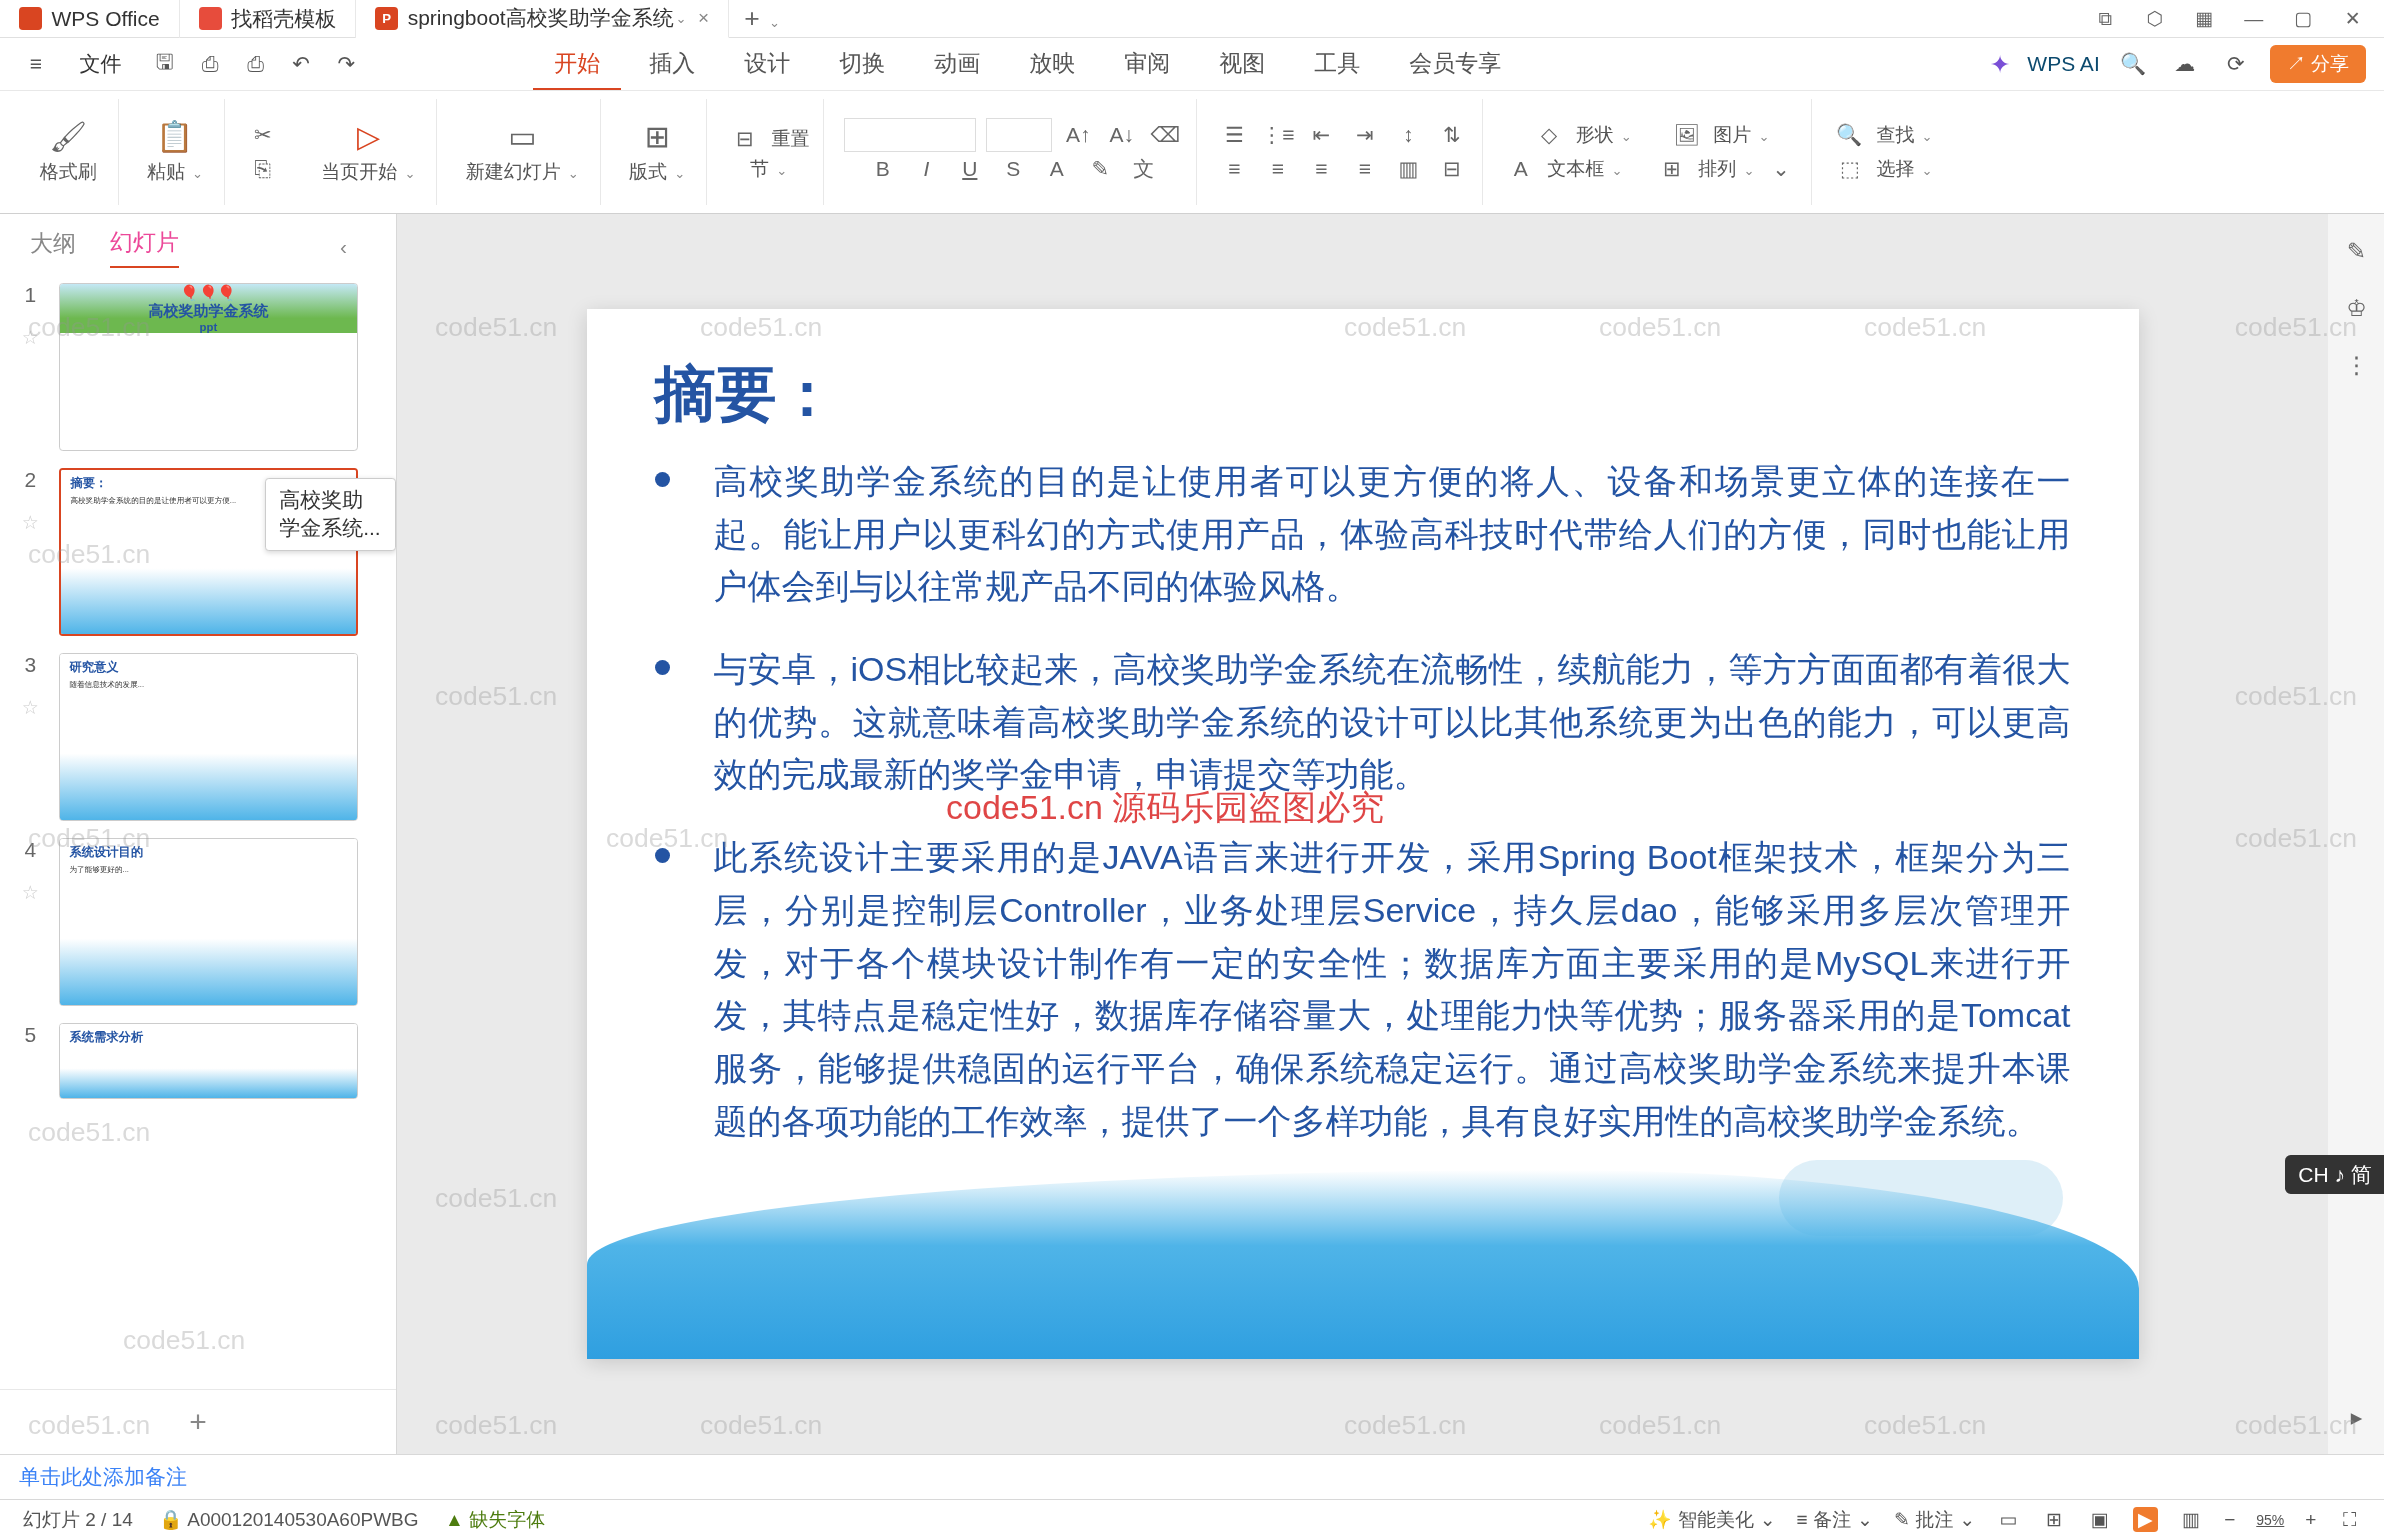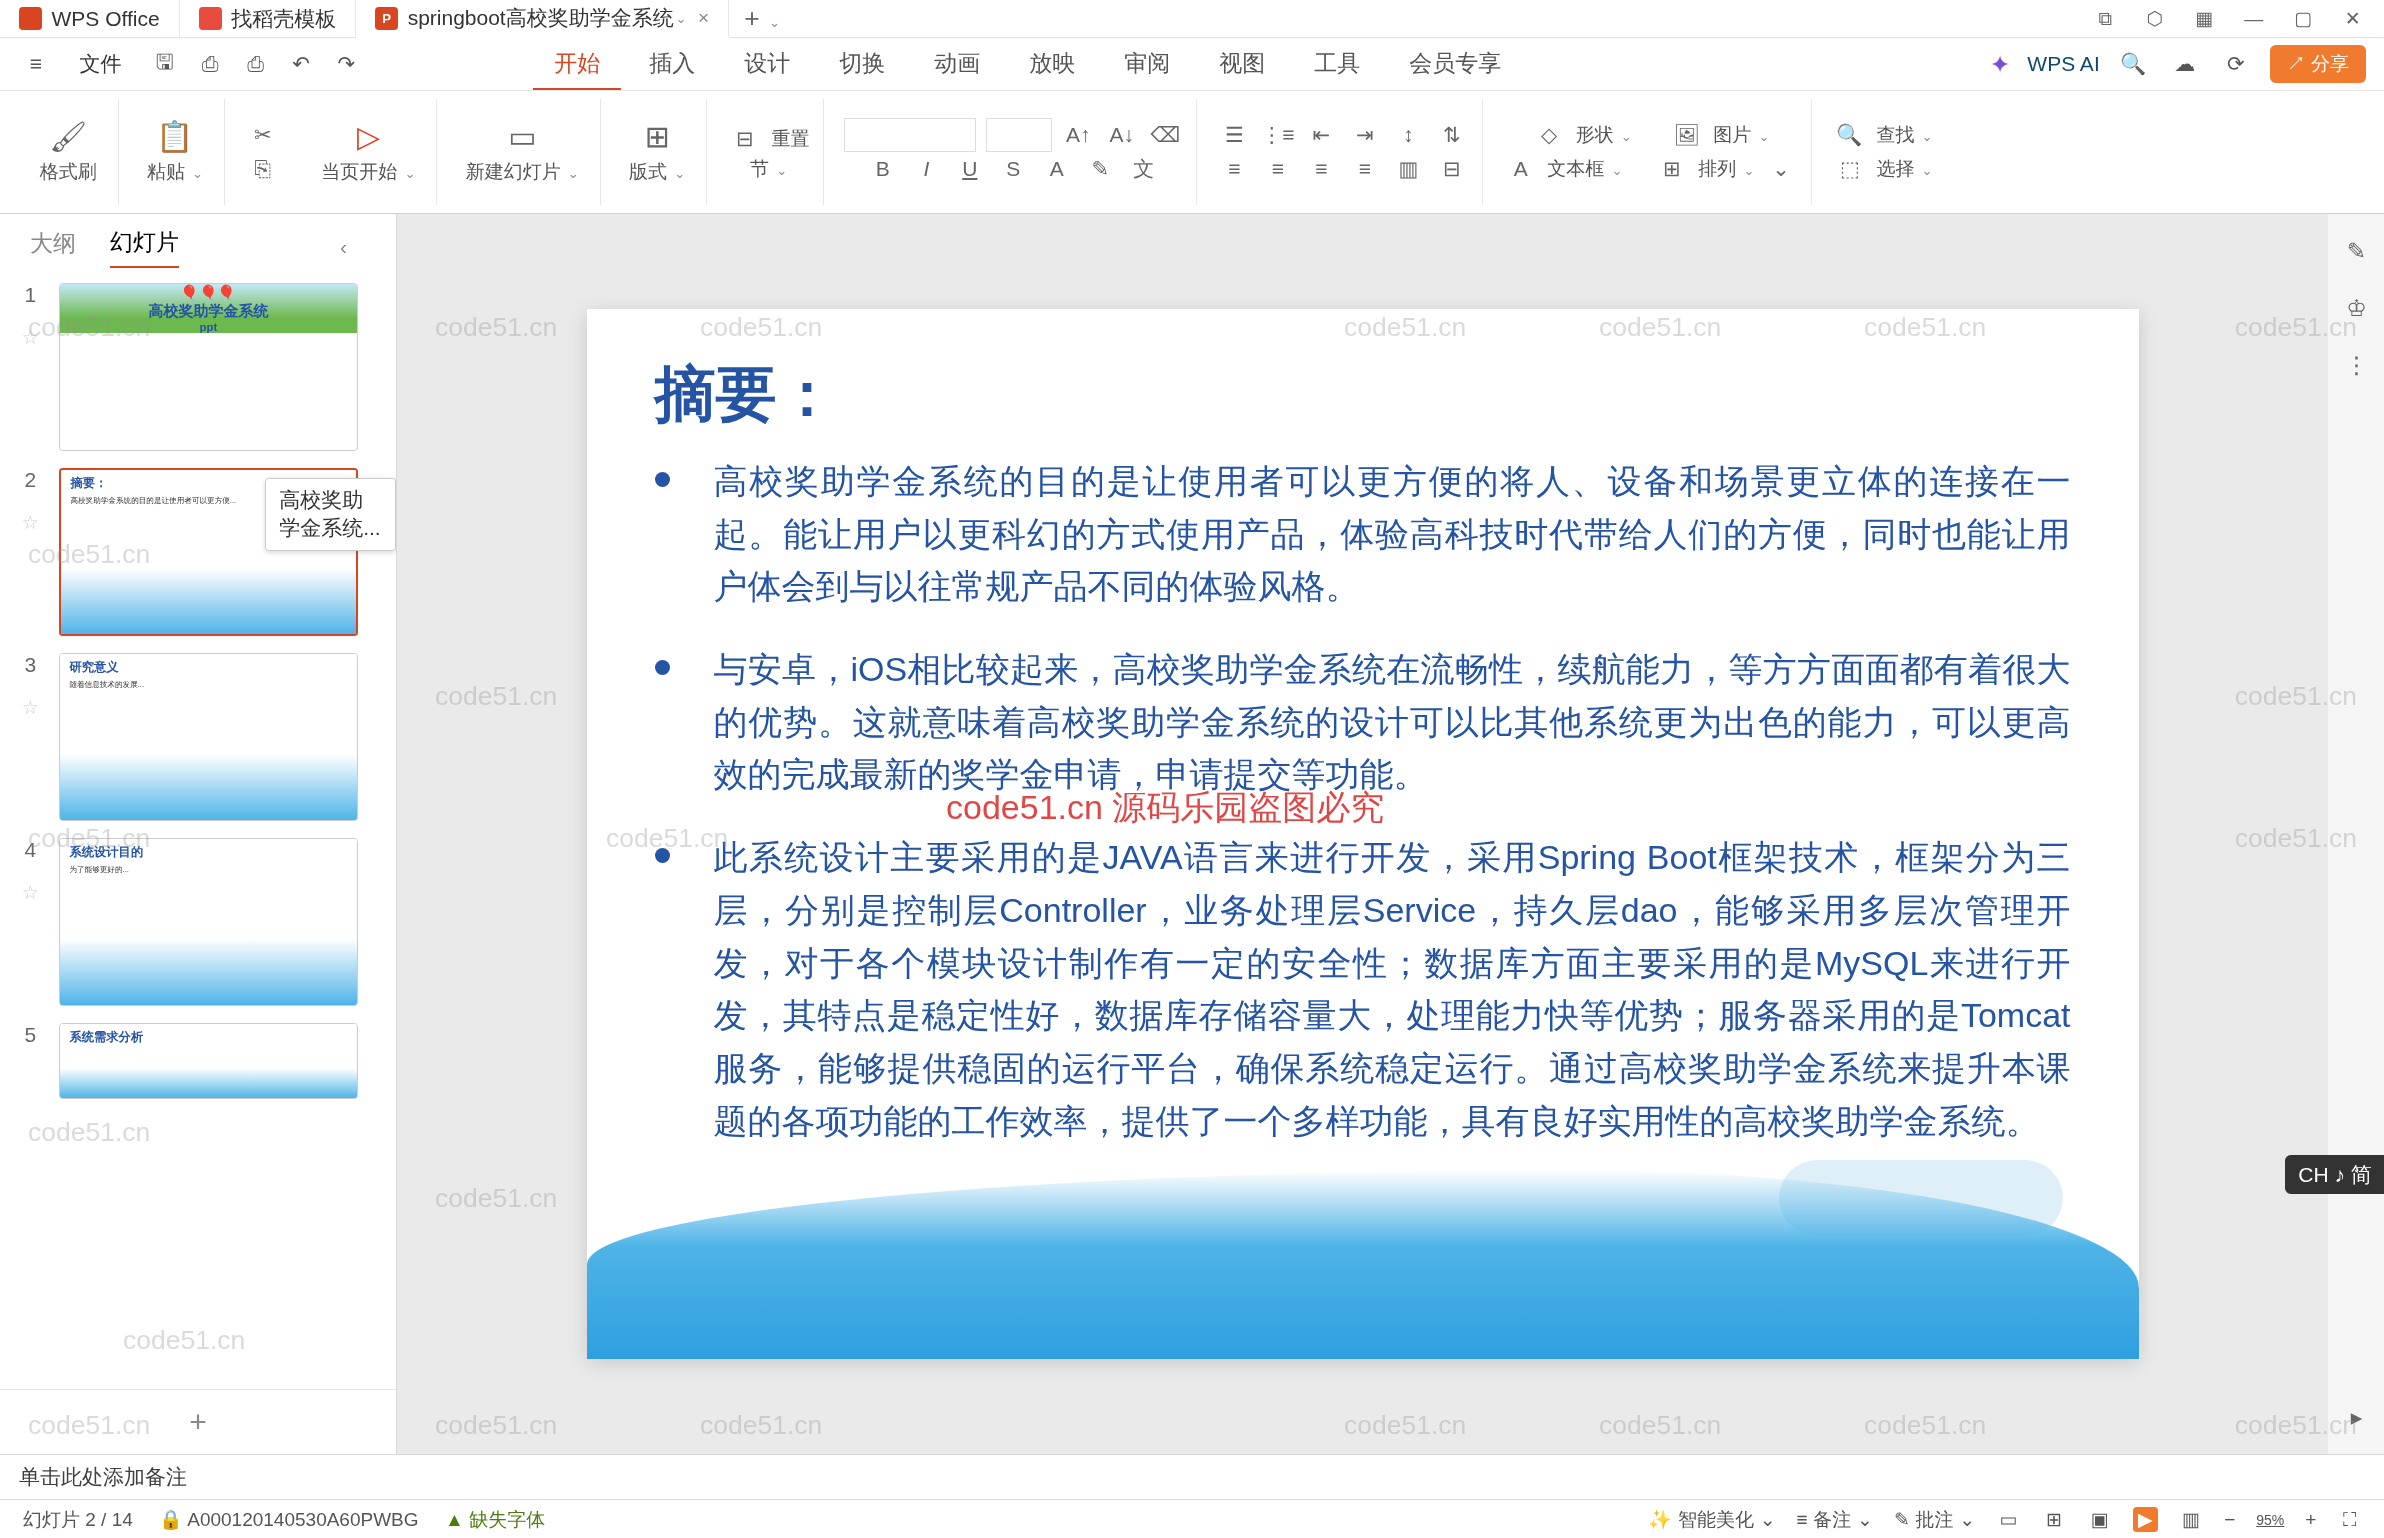--- a/index.html
+++ b/index.html
@@ -45,21 +45,21 @@
 .ribbon-label { font-size: 19px; color: #555; }
 .dd { font-size: 13.2px; color: #888; margin-left: 1.9px; }
 
 
 .main { display: flex; height: calc(1539px - 38px - 53px - 123px - 45px - 40px); background: #e8e8e8; }
 
 
 .slide-panel { width: 397px; background: #fff; border-right: 0.9px solid #d8d8d8; display: flex; flex-direction: column; }
 .slide-panel-tabs { display: flex; padding: 13.2px 30px 0; gap: 34px; align-items: center; }
 .sp-tab { font-size: 23px; color: #888; padding-bottom: 7.6px; cursor: pointer; }
-.sp-tab.active { color: #000000; border-bottom: 2.8px solid #d94521; }
+.sp-tab.active { color: #ec4899; border-bottom: 2.8px solid #d94521; }
 .sp-collapse { margin-left: auto; color: #888; font-size: 21px; margin-right: 19px; }
 .slide-list { flex: 1; overflow-y: auto; padding: 15px 11.4px; }
 .slide-thumb-row { display: flex; margin-bottom: 17px; gap: 9.5px; }
 .slide-num-col { width: 38px; display: flex; flex-direction: column; align-items: center; gap: 19px; font-size: 21px; color: #666; }
 .slide-star { color: #ccc; font-size: 19px; }
 .slide-thumb { width: 299px; height: 168px; background: #fff; border: 0.9px solid #ccc; border-radius: 3.8px; overflow: hidden; position: relative; }
 .slide-thumb.selected { border: 2.8px solid #d94521; }
 .thumb-content { width: 100%; height: 100%; background: linear-gradient(to bottom, #fff 60%, #4fb4e8 100%); padding: 5.7px 9.5px; font-size: 9.5px; color: #2454a3; }
 .thumb-title { font-weight: bold; font-size: 12.3px; margin-bottom: 3.8px; }
 .thumb-text { font-size: 7.6px; color: #333; line-height: 1.3; }
@@ -76,21 +76,21 @@
 .bullet-item { display: flex; margin-bottom: 30px; }
 .bullet-dot { width: 15px; height: 15px; background: #2454a3; border-radius: 50%; margin-top: 17px; margin-right: 44px; flex-shrink: 0; }
 .bullet-text { font-size: 34px; line-height: 1.55; color: #2454a3; text-align: justify; }
 .slide-wave { position: absolute; bottom: 0; left: 0; right: 0; height: 189px; background: linear-gradient(to bottom, transparent 0%, #4fb4e8 40%, #2f9fe0 100%); border-radius: 100% 60% 0 0 / 80% 100% 0 0; }
 .slide-cloud { position: absolute; bottom: 123px; right: 76px; width: 284px; height: 76px; background: #d0e8f5; border-radius: 47px; opacity: 0.7; }
 
 .right-tools { width: 57px; background: #f5f5f5; display: flex; flex-direction: column; align-items: center; padding-top: 19px; gap: 21px; }
 .rt-btn { width: 36px; height: 36px; display: flex; align-items: center; justify-content: center; color: #666; font-size: 23px; }
 
 
-.notes-bar { height: 45px; background: #fff; border-top: 0.9px solid #d8d8d8; display: flex; align-items: center; padding: 0 19px; font-size: 21px; color: #404040; }
+.notes-bar { height: 45px; background: #fff; border-top: 0.9px solid #d8d8d8; display: flex; align-items: center; padding: 0 19px; font-size: 21px; color: #3b82f6; }
 
 
 .statusbar { height: 40px; background: #fff; border-top: 0.9px solid #d8d8d8; display: flex; align-items: center; padding: 0 23px; font-size: 19px; color: #555; gap: 26.5px; }
 .status-right { margin-left: auto; display: flex; align-items: center; gap: 21px; }
 .sb-btn { display: flex; align-items: center; gap: 5.7px; color: #555; }
 .sb-icon { width: 24.6px; height: 24.6px; display: flex; align-items: center; justify-content: center; }
 .sb-play { background: #f07b2e; color: #fff; border-radius: 3.8px; }
 .zoom-val { font-size: 14px; text-decoration: underline; }
 
 

